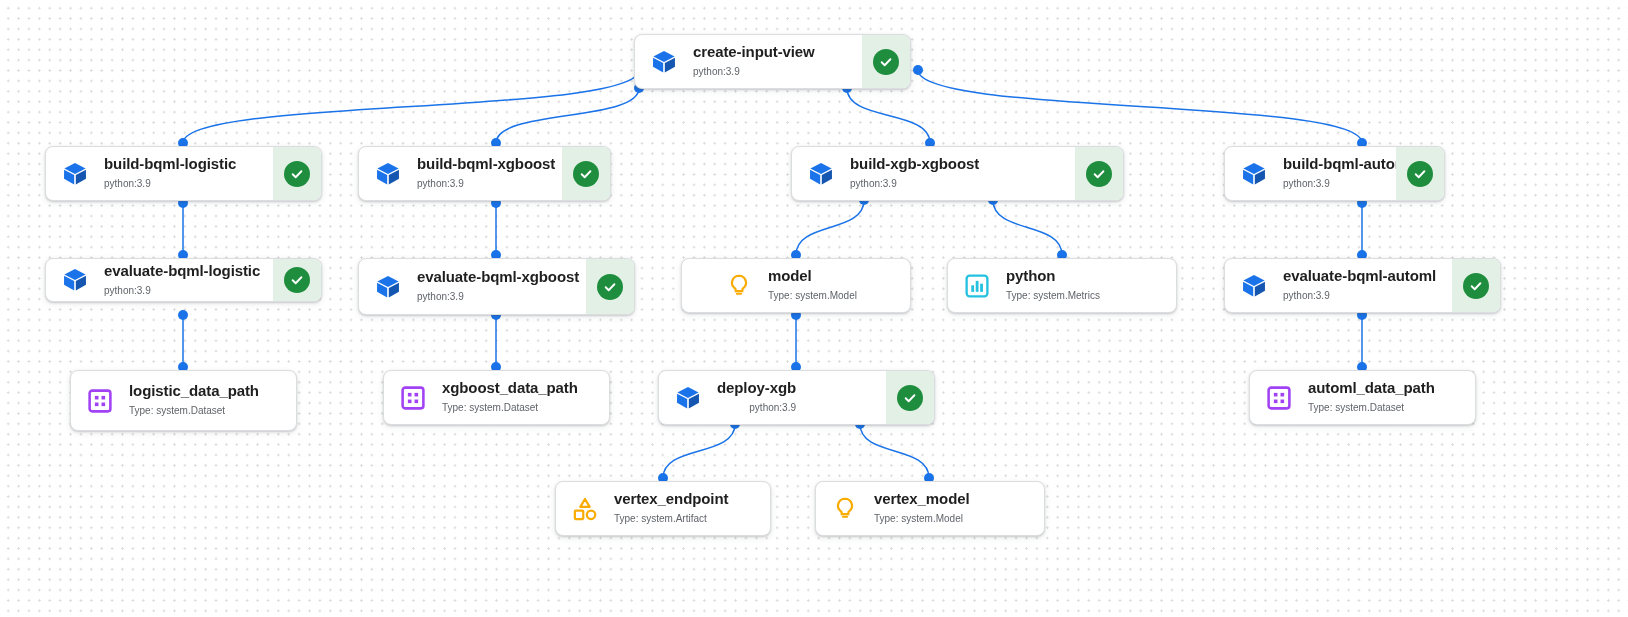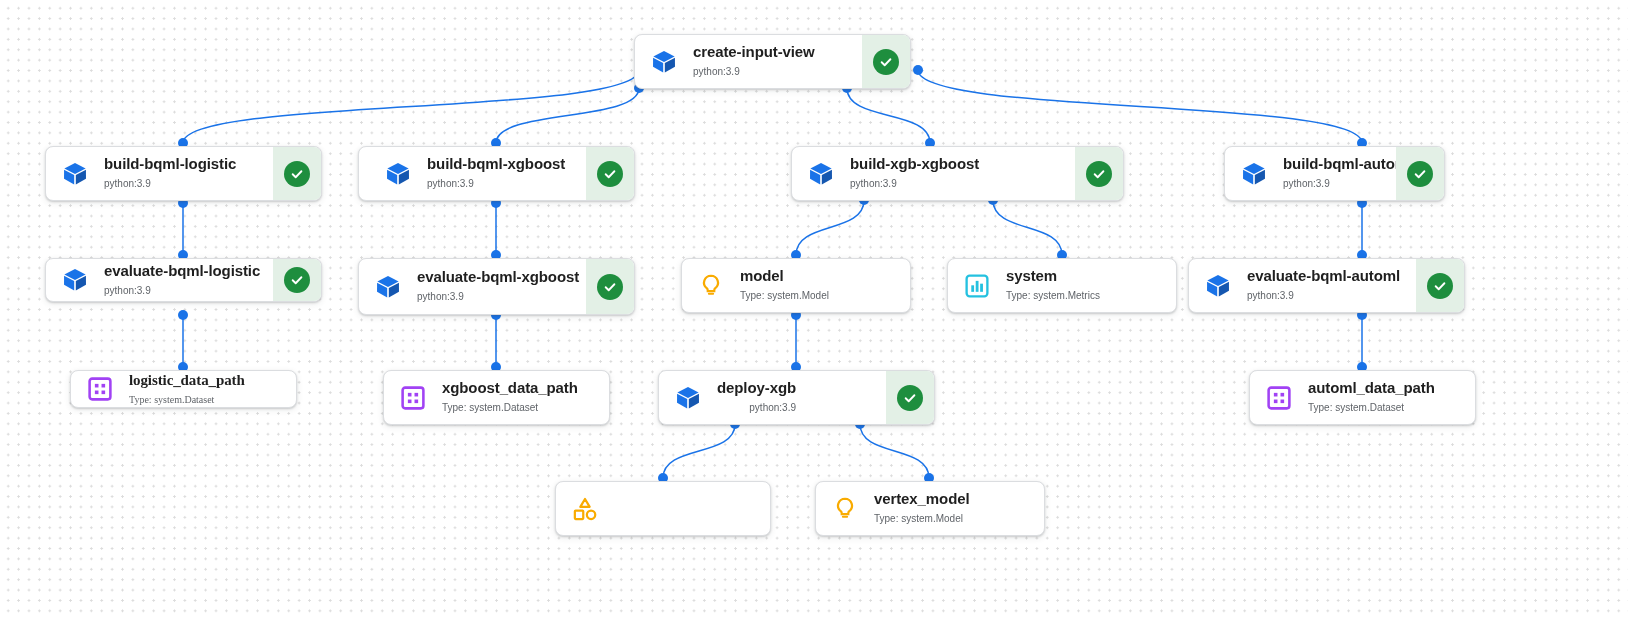--- a/index.html
+++ b/index.html
@@ -181,21 +181,21 @@
           </div>
         </div>
         <div class="status-badge">
           <span class="check-circle">
             <svg width="16" height="16" viewBox="0 0 24 24">
               <path d="M5.5 12.4 10 16.9l8.6-9" fill="none" stroke="#ffffff" stroke-width="2.8" stroke-linecap="round" stroke-linejoin="round"></path>
             </svg>
           </span>
         </div>
       </div>
-      <div class="node" style="left: 358px; top: 146px; width: 277px; height: 55px; padding-left: 10px;">
+      <div class="node" style="left: 358px; top: 146px; width: 253px; height: 55px;">
         <div class="node-body">
           <span class="node-icon">
             <svg width="28" height="28" viewBox="0 0 24 24">
               <path d="M12 2.6 2.9 7.3 12 12l9.1-4.7z" fill="#1a73e8"></path>
               <path d="M2.6 8.4v7.6L11.3 21v-8.2z" fill="#1a73e8"></path>
               <path d="M21.4 8.4v7.6L12.7 21v-8.2z" fill="#1557b0"></path>
             </svg>
           </span>
           <div class="node-text">
             <div class="node-title">build-bqml-xgboost</div>
@@ -291,21 +291,21 @@
           </div>
         </div>
         <div class="status-badge">
           <span class="check-circle">
             <svg width="16" height="16" viewBox="0 0 24 24">
               <path d="M5.5 12.4 10 16.9l8.6-9" fill="none" stroke="#ffffff" stroke-width="2.8" stroke-linecap="round" stroke-linejoin="round"></path>
             </svg>
           </span>
         </div>
       </div>
-      <div class="node" style="left: 681px; top: 258px; width: 230px; height: 55px;">
+      <div class="node" style="left: 681px; top: 258px; width: 230px; height: 55px; padding-left: 28px;">
         <div class="node-body">
           <span class="node-icon">
             <svg width="28" height="28" viewBox="0 0 24 24">
               <path d="M12 3.2a6 6 0 0 0-3.7 10.7c.6.5.9 1.1.9 1.8v.6h5.6v-.6c0-.7.3-1.3.9-1.8A6 6 0 0 0 12 3.2z" fill="none" stroke="#f9ab00" stroke-width="1.9"></path>
               <rect x="9.3" y="17.7" width="5.4" height="1.8" rx="0.9" fill="#f9ab00"></rect>
             </svg>
           </span>
           <div class="node-text">
             <div class="node-title">model</div>
             <div class="node-sub">Type: system.Model</div>
@@ -316,26 +316,26 @@
         <div class="node-body">
           <span class="node-icon">
             <svg width="28" height="28" viewBox="0 0 24 24">
               <rect x="3.1" y="3.1" width="17.8" height="17.8" rx="2.6" fill="none" stroke="#24c1e0" stroke-width="2"></rect>
               <rect x="7.1" y="11.4" width="2.4" height="5.6" fill="#24c1e0"></rect>
               <rect x="10.9" y="7.6" width="2.4" height="9.4" fill="#24c1e0"></rect>
               <rect x="14.7" y="10" width="2.4" height="7" fill="#24c1e0"></rect>
             </svg>
           </span>
           <div class="node-text">
-            <div class="node-title">system</div>
+            <div class="node-title">python</div>
             <div class="node-sub">Type: system.Metrics</div>
           </div>
         </div>
       </div>
-      <div class="node" style="left: 1188px; top: 258px; width: 277px; height: 55px;">
+      <div class="node" style="left: 1224px; top: 258px; width: 277px; height: 55px;">
         <div class="node-body">
           <span class="node-icon">
             <svg width="28" height="28" viewBox="0 0 24 24">
               <path d="M12 2.6 2.9 7.3 12 12l9.1-4.7z" fill="#1a73e8"></path>
               <path d="M2.6 8.4v7.6L11.3 21v-8.2z" fill="#1a73e8"></path>
               <path d="M21.4 8.4v7.6L12.7 21v-8.2z" fill="#1557b0"></path>
             </svg>
           </span>
           <div class="node-text">
             <div class="node-title">evaluate-bqml-automl</div>
@@ -343,21 +343,21 @@
           </div>
         </div>
         <div class="status-badge">
           <span class="check-circle">
             <svg width="16" height="16" viewBox="0 0 24 24">
               <path d="M5.5 12.4 10 16.9l8.6-9" fill="none" stroke="#ffffff" stroke-width="2.8" stroke-linecap="round" stroke-linejoin="round"></path>
             </svg>
           </span>
         </div>
       </div>
-      <div class="node" style="left: 70px; top: 370px; width: 227px; height: 38px; font-family: Liberation Serif, serif;">
+      <div class="node" style="left: 70px; top: 370px; width: 227px; height: 61px;">
         <div class="node-body">
           <span class="node-icon">
             <svg width="28" height="28" viewBox="0 0 24 24">
               <rect x="3.1" y="3.1" width="17.8" height="17.8" rx="2.2" fill="none" stroke="#a142f4" stroke-width="2.2"></rect>
               <rect x="7.6" y="7.6" width="3.1" height="3.1" fill="#a142f4"></rect>
               <rect x="13.3" y="7.6" width="3.1" height="3.1" fill="#a142f4"></rect>
               <rect x="7.6" y="13.3" width="3.1" height="3.1" fill="#a142f4"></rect>
               <rect x="13.3" y="13.3" width="3.1" height="3.1" fill="#a142f4"></rect>
             </svg>
           </span>
@@ -425,20 +425,24 @@
       </div>
       <div class="node" style="left: 555px; top: 481px; width: 216px; height: 55px;">
         <div class="node-body">
           <span class="node-icon">
             <svg width="28" height="28" viewBox="0 0 24 24">
               <path d="M12 3.4 16 10.2H8z" fill="none" stroke="#f9ab00" stroke-width="1.9" stroke-linejoin="round"></path>
               <rect x="3.3" y="13.4" width="7.2" height="7.2" rx="0.6" fill="none" stroke="#f9ab00" stroke-width="1.9"></rect>
               <circle cx="17.2" cy="17" r="3.6" fill="none" stroke="#f9ab00" stroke-width="1.9"></circle>
             </svg>
           </span>
+          <div class="node-text">
+            <div class="node-title">vertex_endpoint</div>
+            <div class="node-sub">Type: system.Artifact</div>
+          </div>
         </div>
       </div>
       <div class="node" style="left: 815px; top: 481px; width: 230px; height: 55px;">
         <div class="node-body">
           <span class="node-icon">
             <svg width="28" height="28" viewBox="0 0 24 24">
               <path d="M12 3.2a6 6 0 0 0-3.7 10.7c.6.5.9 1.1.9 1.8v.6h5.6v-.6c0-.7.3-1.3.9-1.8A6 6 0 0 0 12 3.2z" fill="none" stroke="#f9ab00" stroke-width="1.9"></path>
               <rect x="9.3" y="17.7" width="5.4" height="1.8" rx="0.9" fill="#f9ab00"></rect>
             </svg>
           </span>

